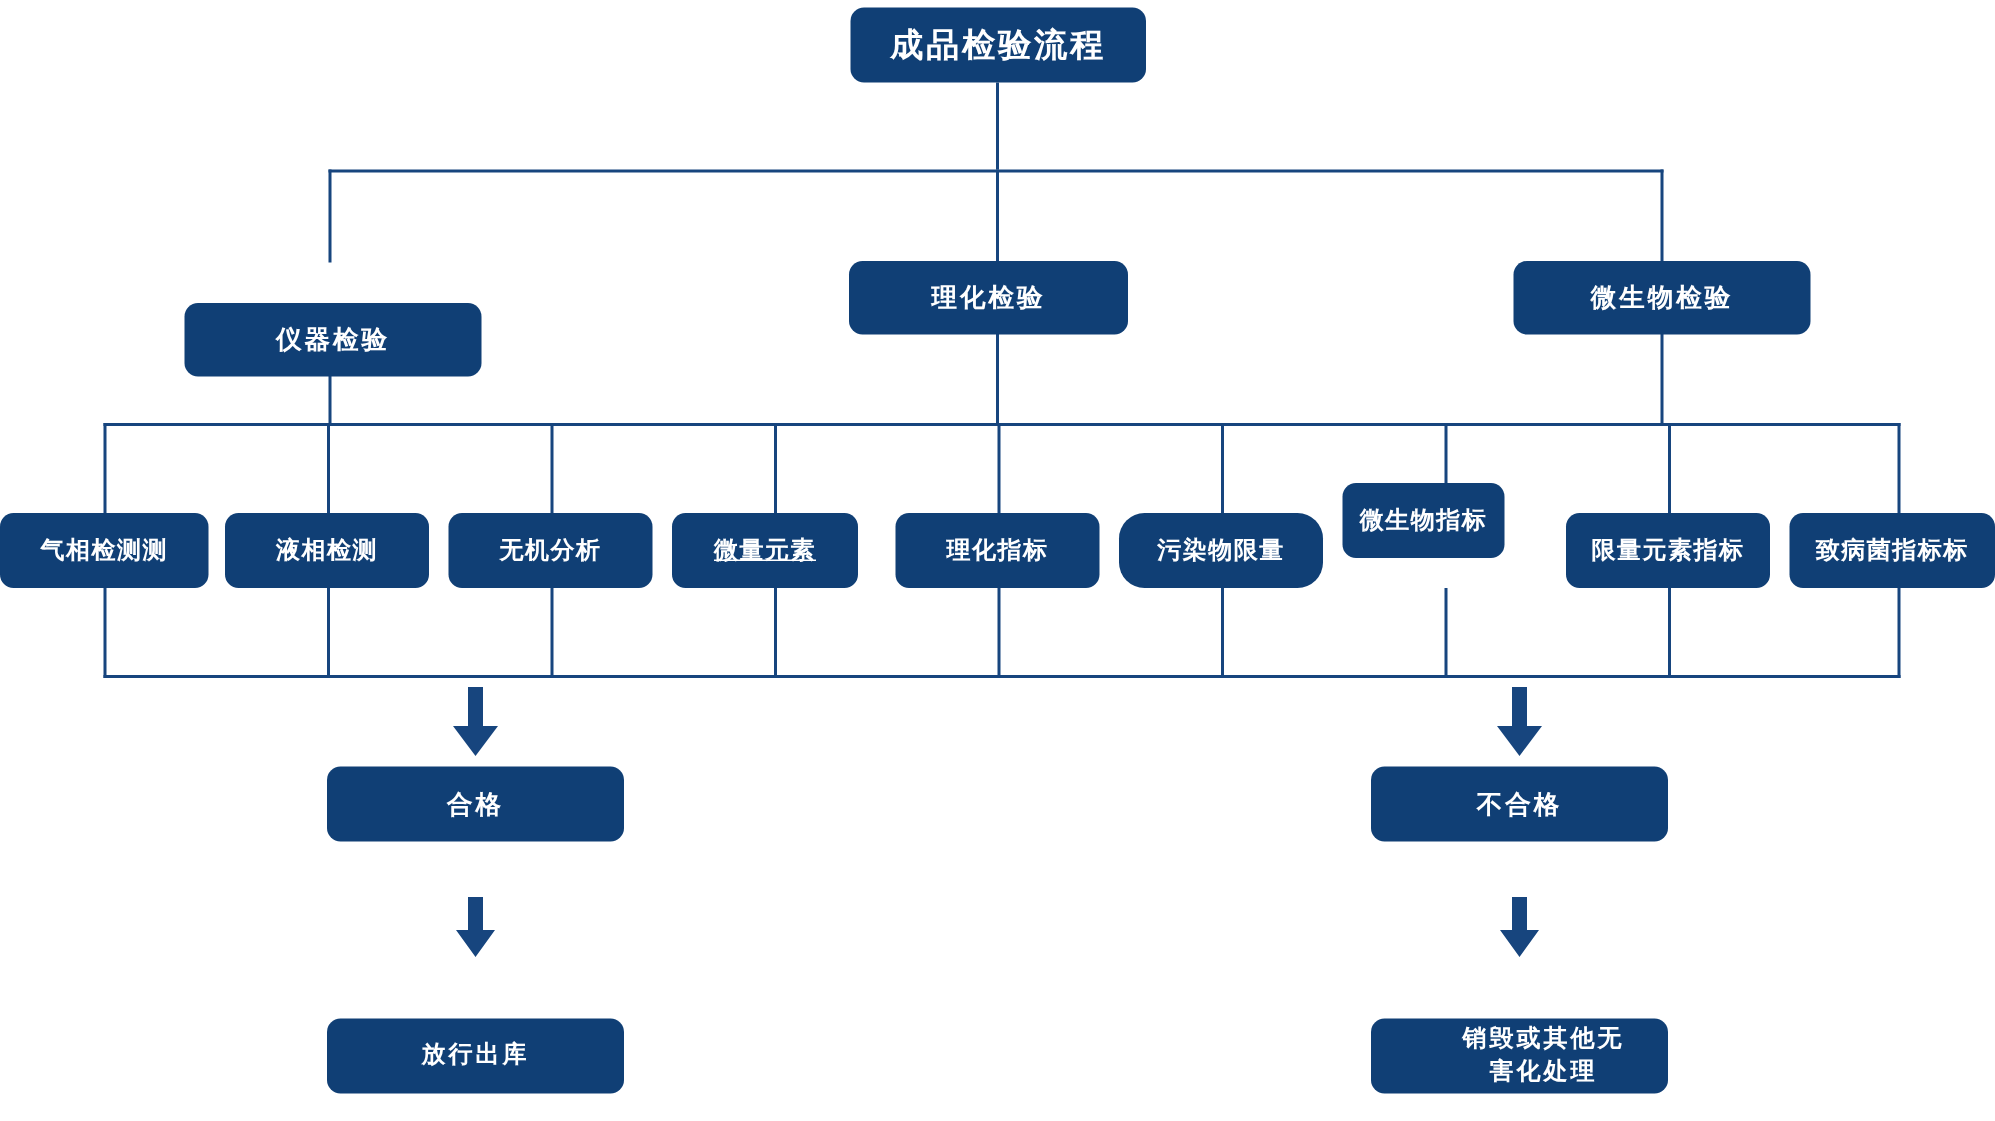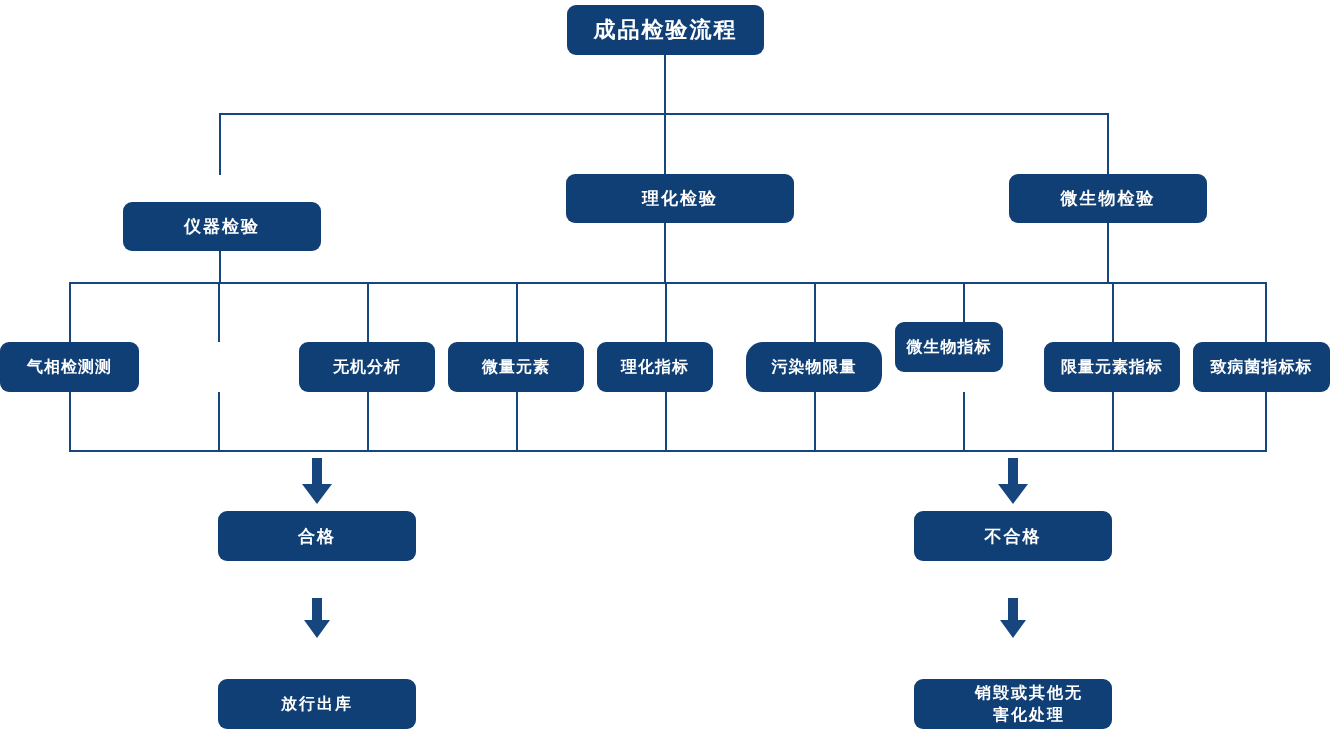--- a/index.html
+++ b/index.html
@@ -92,27 +92,28 @@
   </div>
   <div class="arrow" style="left:999px;top:598px;">
     <svg width="28" height="42" viewBox="0 0 28 42" aria-hidden="true">
       <polygon points="9,0 19,0 19,22 27,22 14,40 1,22 9,22" fill="#17457e"></polygon>
     </svg>
   </div>
 
   <div class="node n-root" style="left:567px;top:5px;width:197px;height:50px;">成品检验流程</div>
 
   <div class="node n-l2" style="left:123px;top:174px;width:198px;height:49px;margin-top:28px;">仪器检验</div>
-  <div class="node n-l2" style="left:566px;top:174px;width:228px;height:49px;">理化检验</div>
+  <div class="node n-l2" style="left:566px;top:174px;width:186px;height:49px;">理化检验</div>
   <div class="node n-l2" style="left:1009px;top:174px;width:198px;height:49px;">微生物检验</div>
 
   <div class="node n-l3" style="left:0px;top:342px;width:139px;height:50px;">气相检测测</div>
+  <div class="node n-l3" style="left:150px;top:342px;width:136px;height:50px;">液相检测</div>
   <div class="node n-l3" style="left:299px;top:342px;width:136px;height:50px;">无机分析</div>
-  <div class="node n-l3" style="left:448px;top:342px;width:136px;height:50px;">微量元素</div>
-  <div class="node n-l3" style="left:597px;top:342px;width:116px;height:50px;">理化指标</div>
+  <div class="node n-l3" style="left:448px;top:342px;width:124px;height:50px;text-decoration:underline;">微量元素</div>
+  <div class="node n-l3" style="left:597px;top:342px;width:136px;height:50px;">理化指标</div>
   <div class="node n-l3" style="left:746px;top:342px;width:136px;height:50px;border-radius:17px;">污染物限量</div>
   <div class="node n-l3" style="left:895px;top:322px;width:108px;height:50px;">微生物指标</div>
   <div class="node n-l3" style="left:1044px;top:342px;width:136px;height:50px;">限量元素指标</div>
   <div class="node n-l3" style="left:1193px;top:342px;width:137px;height:50px;">致病菌指标标</div>
 
   <div class="node n-res" style="left:218px;top:511px;width:198px;height:50px;">合格</div>
   <div class="node n-res" style="left:914px;top:511px;width:198px;height:50px;">不合格</div>
 
   <div class="node n-fin" style="left:218px;top:679px;width:198px;height:50px;">放行出库</div>
 

